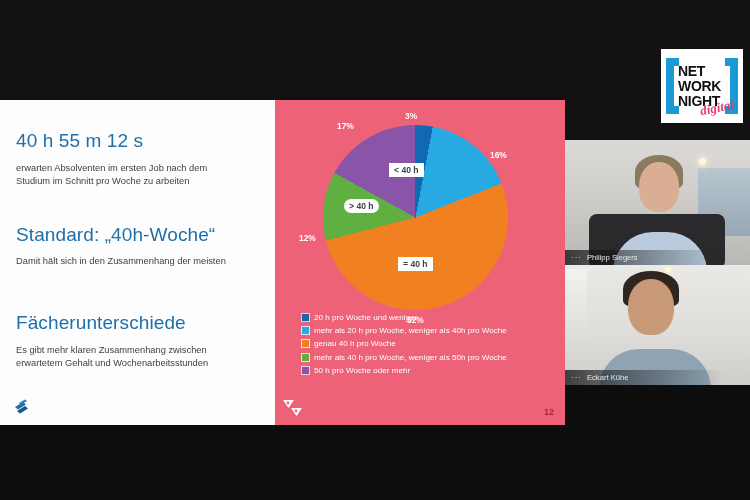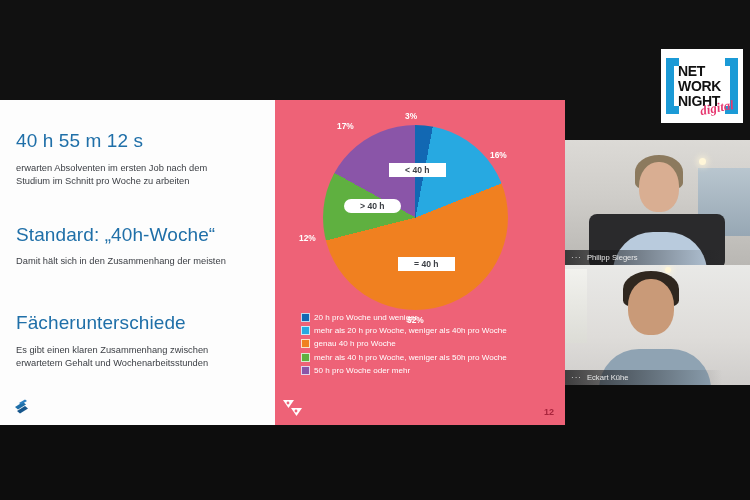--- a/index.html
+++ b/index.html
@@ -68,21 +68,21 @@
        background:conic-gradient(
          #1268b3 0deg 10.8deg,
          #27a9e1 10.8deg 68.4deg,
          #f08020 68.4deg 255.6deg,
          #5fb040 255.6deg 298.8deg,
          #8a55a8 298.8deg 360deg);
   }
   .pct{position:absolute;color:#ffffff;font-size:8.4px;font-weight:bold;}
   .callout{
     position:absolute;background:#ffffff;color:#3d4046;
-    font-size:8.6px;font-weight:bold;padding:2px 16px;white-space:nowrap;
+    font-size:8.6px;font-weight:bold;padding:2px 5px;white-space:nowrap;
   }
 
   
   #legend{position:absolute;left:26px;top:213px;width:262px;}
   .leg-row{display:flex;align-items:center;margin-bottom:4.2px;}
   .leg-sq{width:7px;height:7px;margin-right:4px;border:1px solid rgba(255,255,255,.75);flex:0 0 auto;}
   .leg-txt{color:#ffffff;font-size:8.1px;white-space:nowrap;}
 
   #slide-no{position:absolute;right:11px;bottom:8px;color:#a8243c;font-size:9px;font-weight:bold;}
   #pink-logo{position:absolute;left:6px;bottom:6px;width:24px;height:22px;}
@@ -136,21 +136,21 @@
         <span>Studium im Schnitt pro Woche zu arbeiten</span>
       </div>
 
       <div class="h-blue" style="top:124px;">Standard: „40h-Woche“</div>
       <div class="p-body" style="top:155px;">
         <span>Damit hält sich in den Zusammenhang der meisten</span><br>
       </div>
 
       <div class="h-blue" style="top:212px;">Fächerunterschiede</div>
       <div class="p-body" style="top:244px;">
-        <span>Es gibt einen klaren Zusammenhang zwischen</span><br>
+        <span>Es gibt mehr klaren Zusammenhang zwischen</span><br>
         <span>erwartetem Gehalt und Wochenarbeitsstunden</span>
       </div>
 
       <svg id="step-logo" viewBox="0 0 24 24">
         <path d="M5 14 L13 9 L16 11.5 L8 16.5 Z" fill="#1f6fa8"></path>
         <path d="M7 18 L15 13 L18 15.5 L10 20.5 Z" fill="#17568c"></path>
         <path d="M9 10 L15 6.5 L17 8 L11 11.5 Z" fill="#2b7fc0"></path>
       </svg>
     </div>
 

